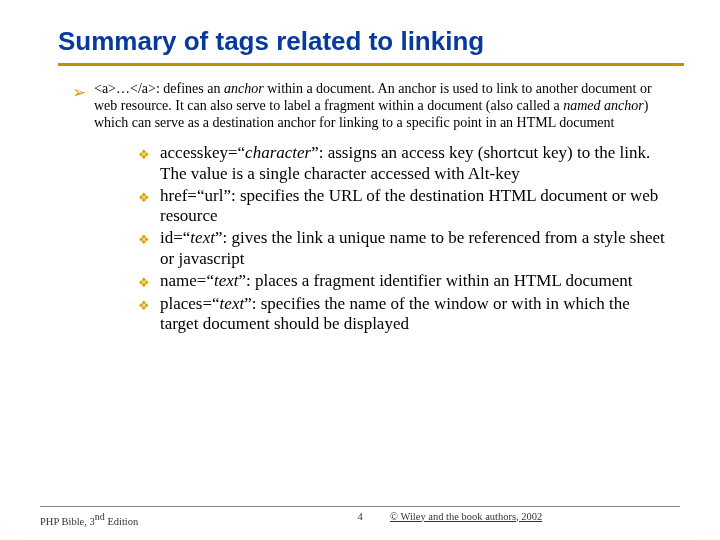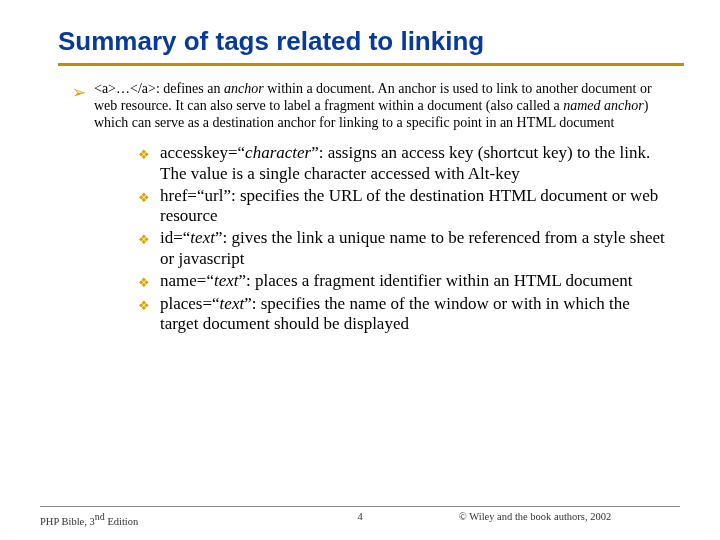--- a/index.html
+++ b/index.html
@@ -80,21 +80,21 @@
     bottom: 14px;
     border-top: 1px solid #888;
     padding-top: 4px;
     display: flex;
     font-family: "Times New Roman", Times, serif;
     font-size: 10.5px;
     color: #333;
   }
   .footer .left  { flex: 1; text-align: left; }
   .footer .mid   { flex: 0 0 60px; text-align: center; }
-  .footer .right { flex: 1; text-align: center; }
+  .footer .right { flex: 1; text-align: left; text-decoration: underline; }
   .sup { font-size: 10px; vertical-align: super; }
 </style>
 </head>
 <body>
 
 <div class="slide">
 
   <h1 class="title">Summary of tags related to linking</h1>
   <div class="title-rule"></div>
 

